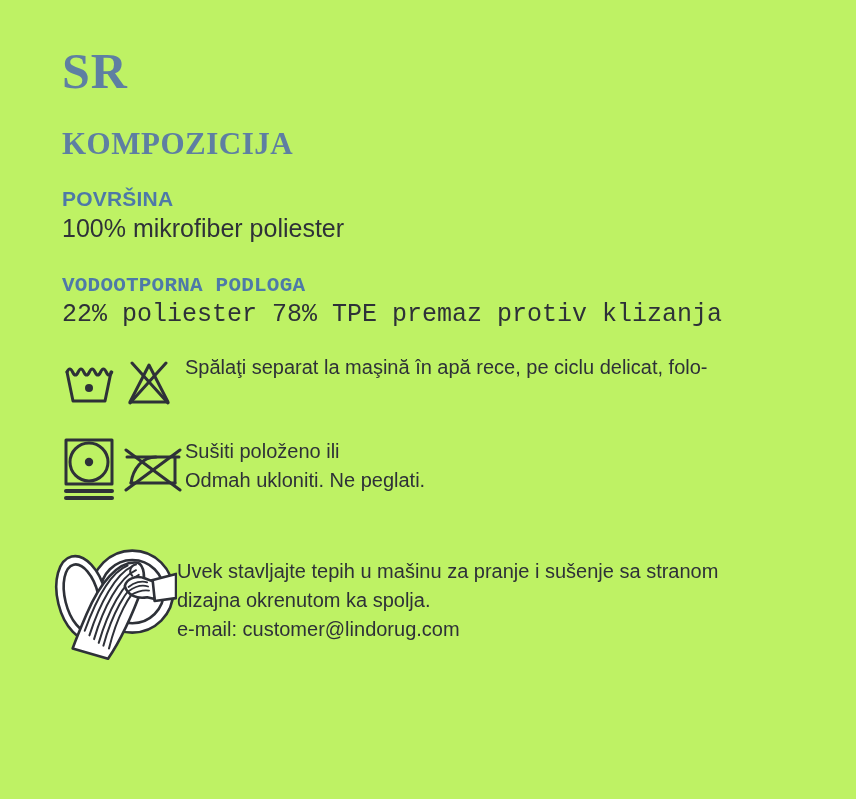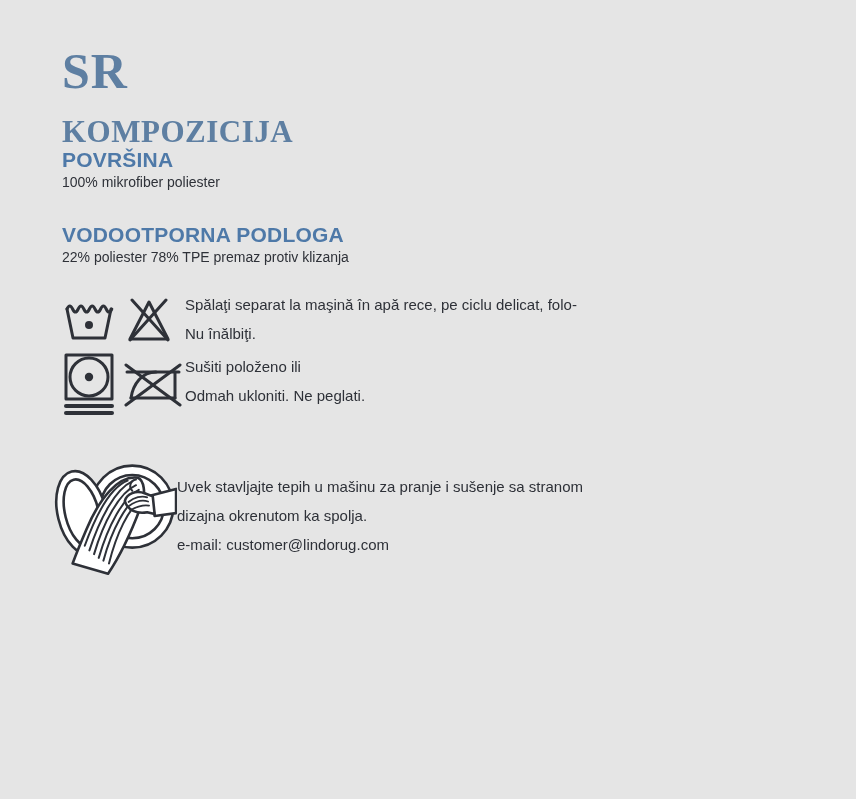--- a/index.html
+++ b/index.html
@@ -1,20 +1,20 @@
 <!DOCTYPE html>
 <html><head>
 <meta charset="utf-8">
 <style>
   html,body { margin:0; padding:0; }
   .page {
     position:relative;
     width:856px; height:799px;
     box-sizing:border-box;
-    background:#e5e5e5;
+    background:#bef264;
     padding:48px 38px 0 62px;
     font-family:"Liberation Sans", sans-serif;
     color:#2e3138;
     overflow:hidden;
   }
   .lang-code {
     font-family:"Liberation Serif", serif;
     font-weight:700;
     font-size:50px;
     line-height:0.95;
@@ -22,53 +22,53 @@
     color:#5e7fa2;
     margin:0;
   }
   .serif-heading {
     font-family:"Liberation Serif", serif;
     font-weight:700;
     font-size:31px;
     line-height:1.05;
     letter-spacing:0.5px;
     color:#5e7fa2;
-    margin:20px 0 0 0;
+    margin:32px 0 0 0;
   }
   .care-heading { margin-top:30px; }
-  .comp-item { }
-  .comp-item.second { margin-top:32px; }
+  .comp-item { margin-top:27px; }
+  .comp-item.second { margin-top:32px;font-family:Liberation Mono, monospace; }
   .comp-label {
     color:#4e79a8;
     font-weight:700;
     font-size:21px;
     line-height:1.1;
     letter-spacing:0.2px;
   }
   .comp-value {
-    font-size:14px;
+    font-size:25px;
     line-height:1.12;
     margin-top:4px;
   }
   .care-row { display:flex; align-items:flex-start; }
   .row-wash   { margin-top:24px; }
-  .row-dry    { margin-top:4px; }
+  .row-dry    { margin-top:32px; }
   .row-washer { margin-top:34px; }
   .icon-cell {
     flex:none;
     width:123px;
     display:flex;
     gap:8px;
     align-items:flex-start;
     padding-top:6px;
   }
   .row-dry .icon-cell { padding-top:0; }
   .row-washer .icon-cell { padding-top:0; margin-left:-8px; }
   .text-cell {
-    font-size:15px;
+    font-size:20px;
     line-height:29px;
   }
   .row-washer .text-cell { padding-top:22px; }
   .line { display:block; }
   .email-line { }
   .care-icon { display:block; }
   .care-icon * { vector-effect:non-scaling-stroke; }
 </style>
 </head>
 <body>
@@ -98,21 +98,20 @@
         <circle cx="27" cy="29" r="4" fill="#2e3138" stroke="none"></circle>
       </svg>
       <svg class="care-icon" width="50" height="46" viewBox="0 0 50 46" fill="none" stroke="#2e3138" stroke-width="3" stroke-linecap="round" stroke-linejoin="round">
         <path d="M25 6 L44 43 L6 43 Z"></path>
         <path d="M6 44 L42 4"></path>
         <path d="M8 4 L44 44"></path>
       </svg>
     </div>
     <div class="text-cell">
       <span class="line">Spălaţi separat la maşină în apă rece, pe ciclu delicat, folo-</span>
-      <span class="line">Nu înălbiţi.</span>
     </div>
   </div>
 
   <div class="care-row row-dry">
     <div class="icon-cell">
       <svg class="care-icon" width="54" height="64" viewBox="0 0 54 64" fill="none" stroke="#2e3138" stroke-width="3" stroke-linecap="round" stroke-linejoin="round">
         <rect x="4" y="3" width="46" height="44"></rect>
         <circle cx="27" cy="25" r="19"></circle>
         <circle cx="27" cy="25" r="4.2" fill="#2e3138" stroke="none"></circle>
         <path d="M4 54 L50 54" stroke-width="4"></path>

